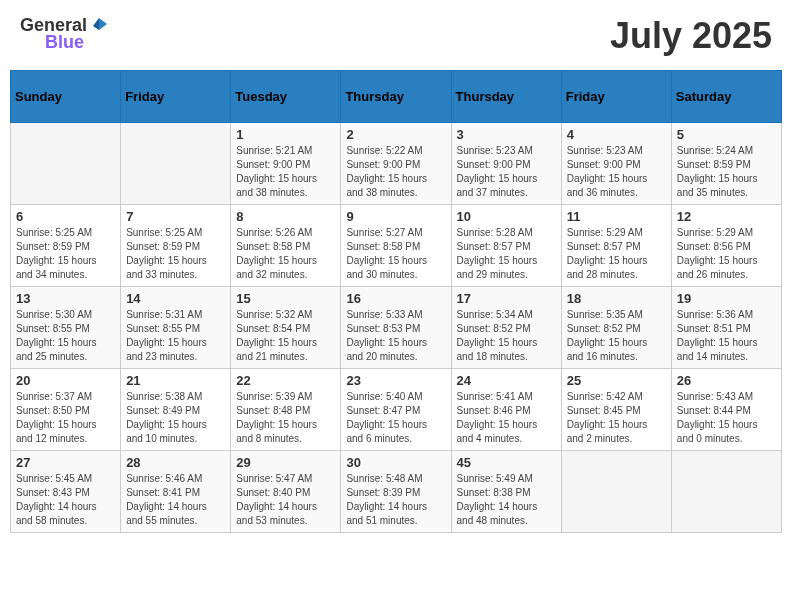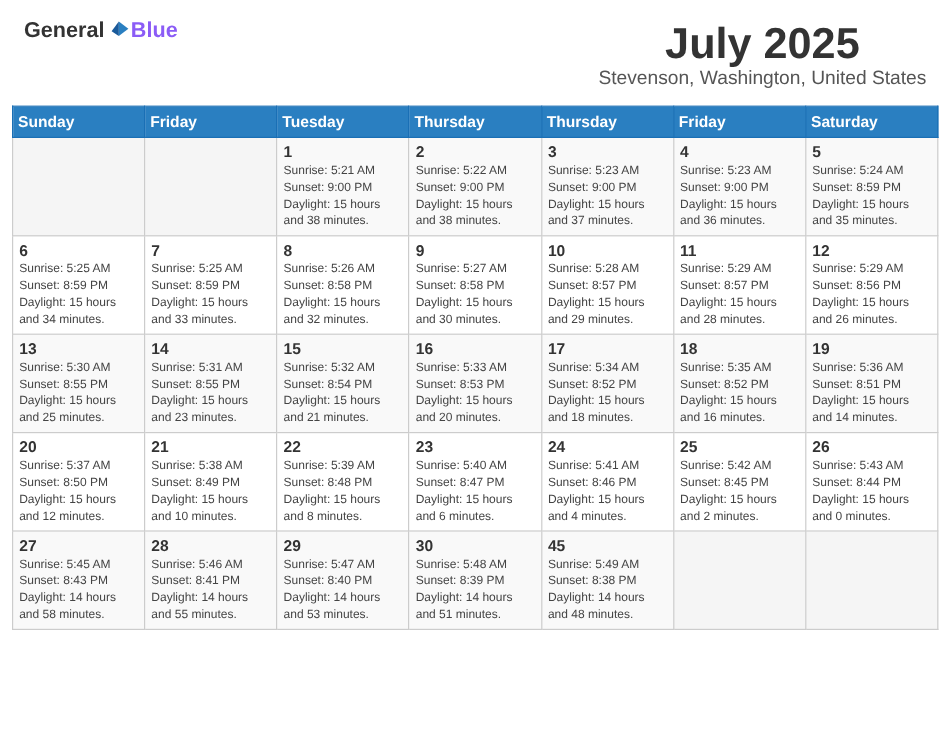--- a/index.html
+++ b/index.html
@@ -33,24 +33,24 @@
       font-size: 16px;
       color: #555;
     }
     .calendar {
       width: 100%;
       border-collapse: collapse;
       border: 1px solid #ccc;
     }
     .calendar th {
       background-color: #2a7fc1;
-      color: #ffffff;
+      color: #000000;
       font-size: 13px;
       font-weight: bold;
-      padding: 5px 4px;
+      padding: 18px 4px;
       text-align: left;
       border: 1px solid #1a6fb5;
     }
     .calendar td {
       width: 110px;
       vertical-align: top;
       padding: 4px 5px;
       border: 1px solid #ccc;
       font-size: 10.5px;
       color: #333;
@@ -76,34 +76,33 @@
     }
     .empty-cell {
       background: #f5f5f5 !important;
     }
   </style>
 </head>
 <body>
 
 <div class="header">
   <div class="logo">
-    <div style="display:flex;flex-direction:row;align-items:flex-end;">
+    <div style="display:flex;flex-direction:column;align-items:center;">
       <div style="display:flex;align-items:center;">
         <span style="font-size:18px;font-weight:bold;color:#333;">General</span>
         <svg width="20" height="20" viewBox="0 0 20 20" style="margin-left:2px;">
           <polygon points="10,2 18,8 10,14" fill="#2a7fc1"></polygon>
           <polygon points="10,2 10,14 4,10" fill="#1a5a9a"></polygon>
         </svg>
       </div>
       <span style="font-size:18px;font-weight:bold;color:#8b5cf6;margin-top:-4px;">Blue</span>
     </div>
   </div>
   <div class="title-area">
     <div class="month-title">July 2025</div>
-    <div class="location-title">Stevenson, Washington, United States</div>
   </div>
 </div>
 
 <table class="calendar">
   <thead>
     <tr>
     <th>Sunday</th>
         <th>Friday</th>
         <th>Tuesday</th>
         <th>Thursday</th>

